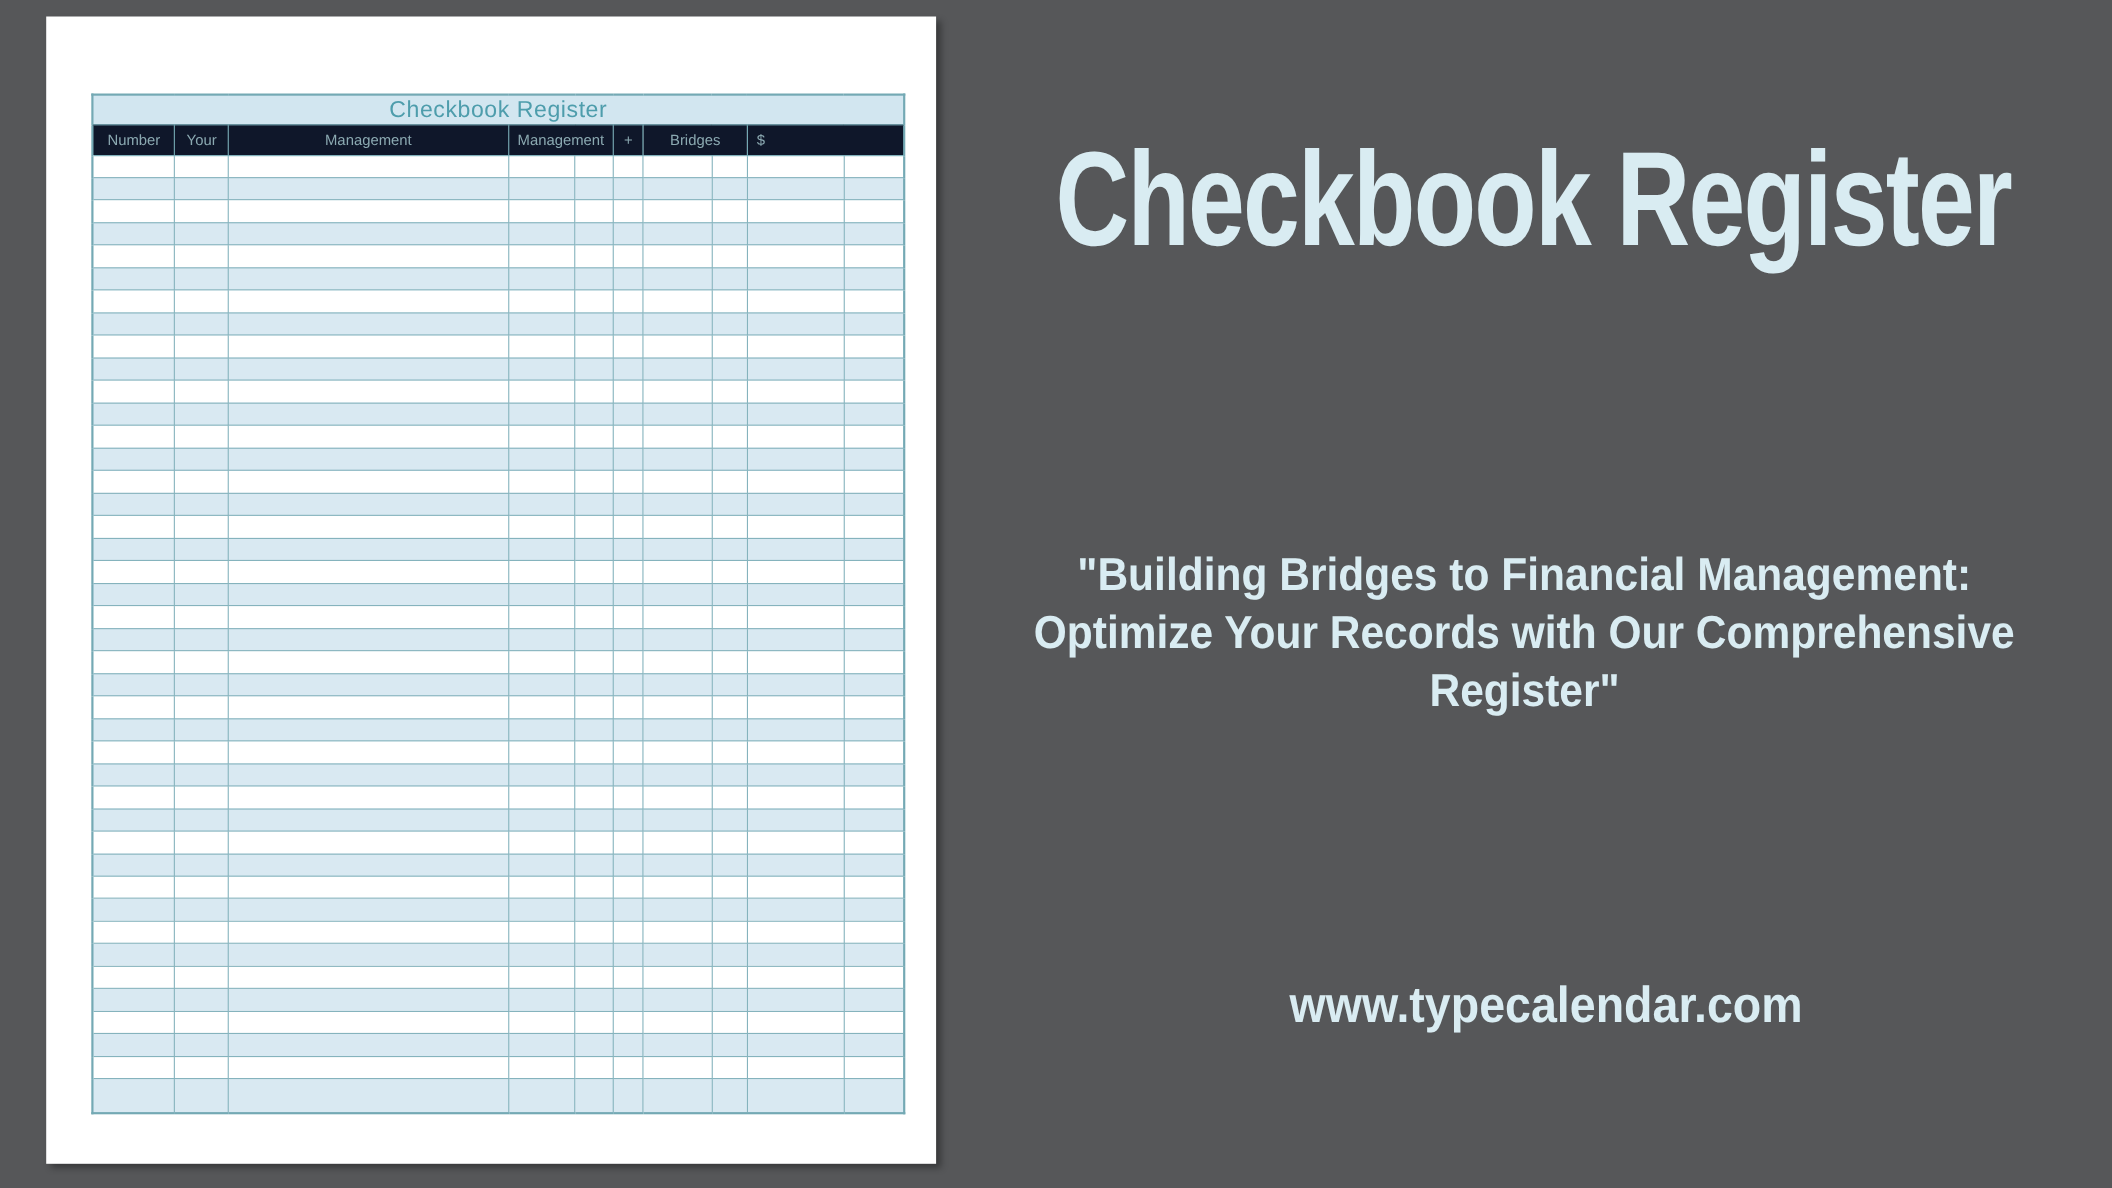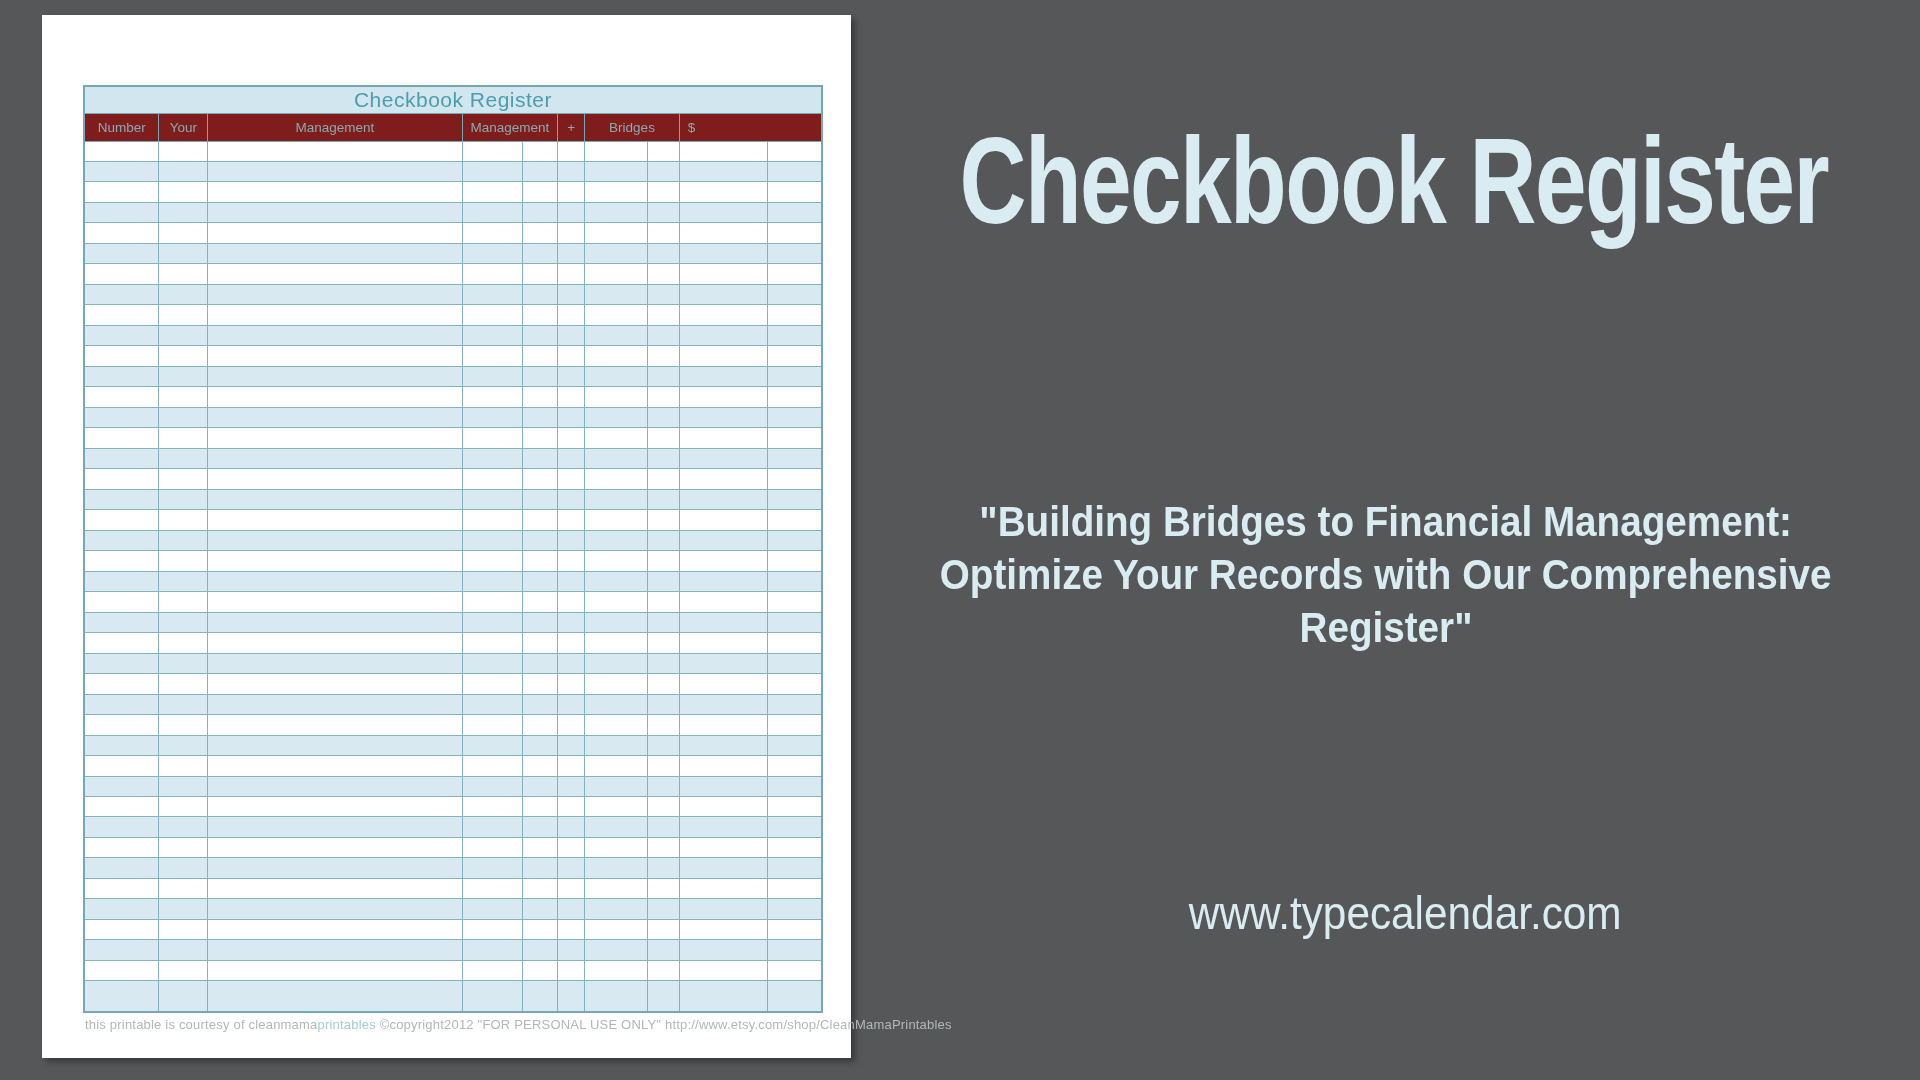--- a/index.html
+++ b/index.html
@@ -44,21 +44,21 @@
   .register-table col.c-s1{width:11.89%}
   .register-table col.c-s2{width:7.43%}
 
   .register-table .title-row th{
     height:27px;background:var(--title-row-bg);
     border:2px solid var(--border-outer);border-bottom:1px solid var(--border-outer);
     color:var(--table-title);font-size:21px;font-weight:400;text-align:center;
     letter-spacing:0.5px;
   }
   .register-table .header-row th{
-    height:28px;background:#7f1d1d;
+    height:28px;background:#0f172a;
     border:1px solid var(--border-outer);
     border-top:none;
     color:var(--header-text);font-size:13.5px;font-weight:400;text-align:center;
   }
   .register-table .header-row th:first-child{border-left:2px solid var(--border-outer);}
   .register-table .header-row th:last-child{border-right:2px solid var(--border-outer);}
   .register-table .header-row th.h-dollar{text-align:left;padding-left:8px;}
 
   .register-table tbody td{
     border:1px solid var(--border-line);
@@ -93,21 +93,21 @@
   .panel-quote{
     position:absolute;left:0;right:0;top:496px;
     font-size:42px;font-weight:bold;line-height:1.26;
   }
   .panel-quote .squeeze{
     display:inline-block;transform:scale(0.92,1.0);transform-origin:center;
     white-space:nowrap;
   }
   .panel-site{
     position:absolute;left:0;right:0;top:886px;
-    font-size:46px;font-weight:normal;padding-left:40px;
+    font-size:46px;font-weight:bold;padding-left:40px;
   }
   .panel-site .squeeze{
     display:inline-block;transform:scale(0.92,1.0);transform-origin:center;
   }
 </style>
 </head>
 <body>
 
 <div class="paper">
   <table class="register-table">
@@ -638,21 +638,20 @@
           <td></td>
           <td></td>
           <td></td>
           <td></td>
           <td></td>
           <td></td>
         </tr>
       </tbody>
   </table>
 
-  <div class="paper-footer"><span>this printable is courtesy of cleanmama</span><span class="teal">printables</span><span> ©copyright2012 "FOR PERSONAL USE ONLY" http://www.etsy.com/shop/CleanMamaPrintables</span></div>
 </div>
 
 <div class="panel">
   <div class="panel-title">
     <span class="squeeze">Checkbook Register</span>
   </div>
   <div class="panel-quote">
     <span class="squeeze">"Building Bridges to Financial Management:</span><br>
     <span class="squeeze">Optimize Your Records with Our Comprehensive</span><br>
     <span class="squeeze">Register"</span>

